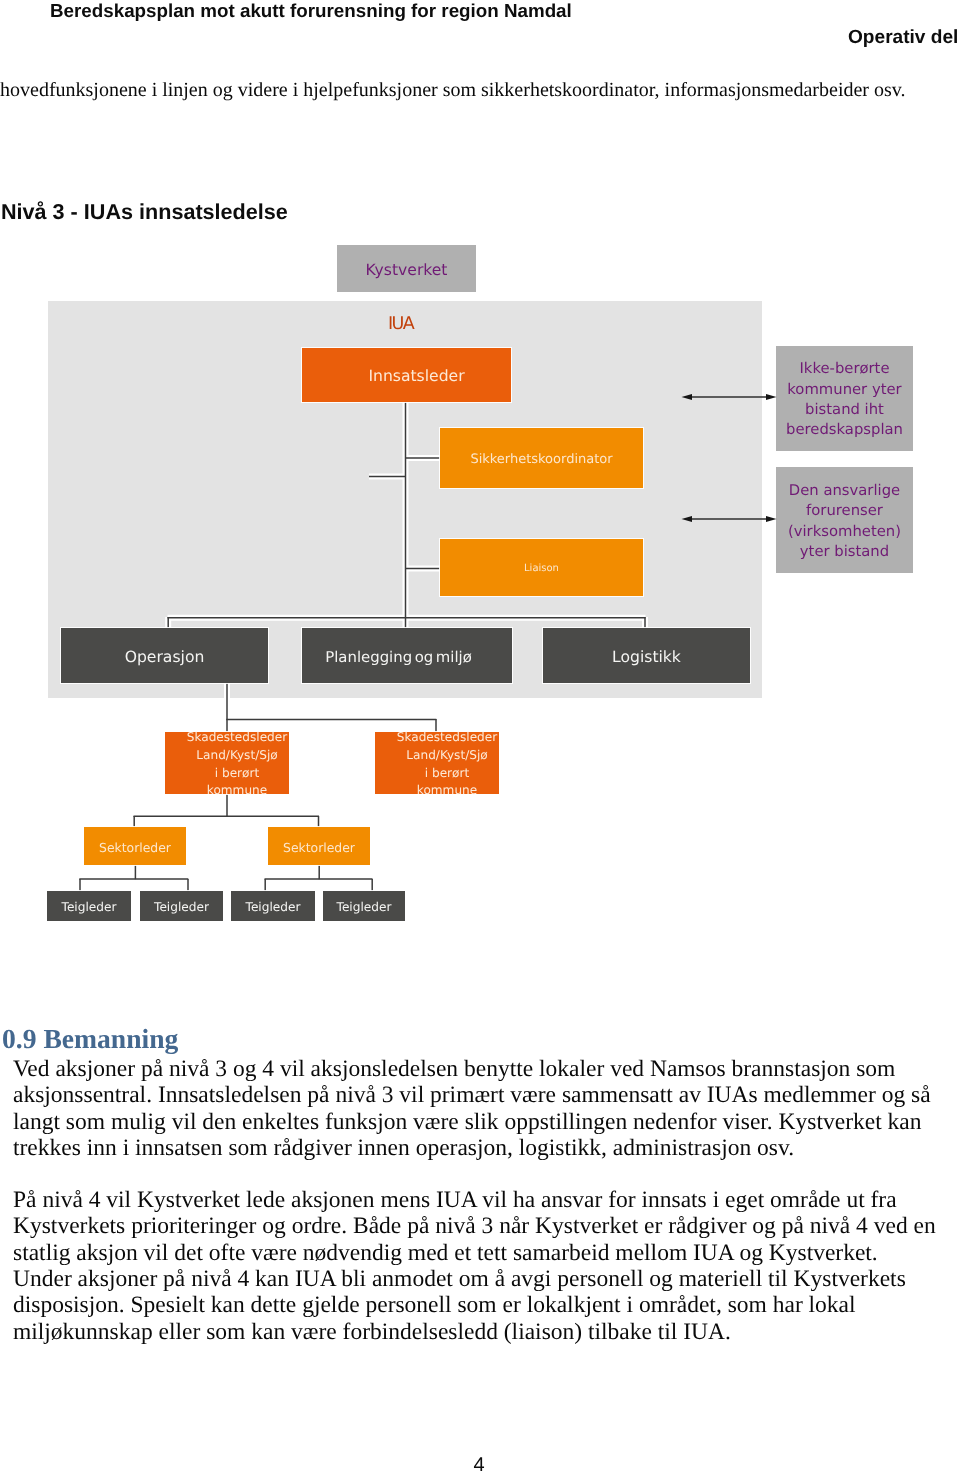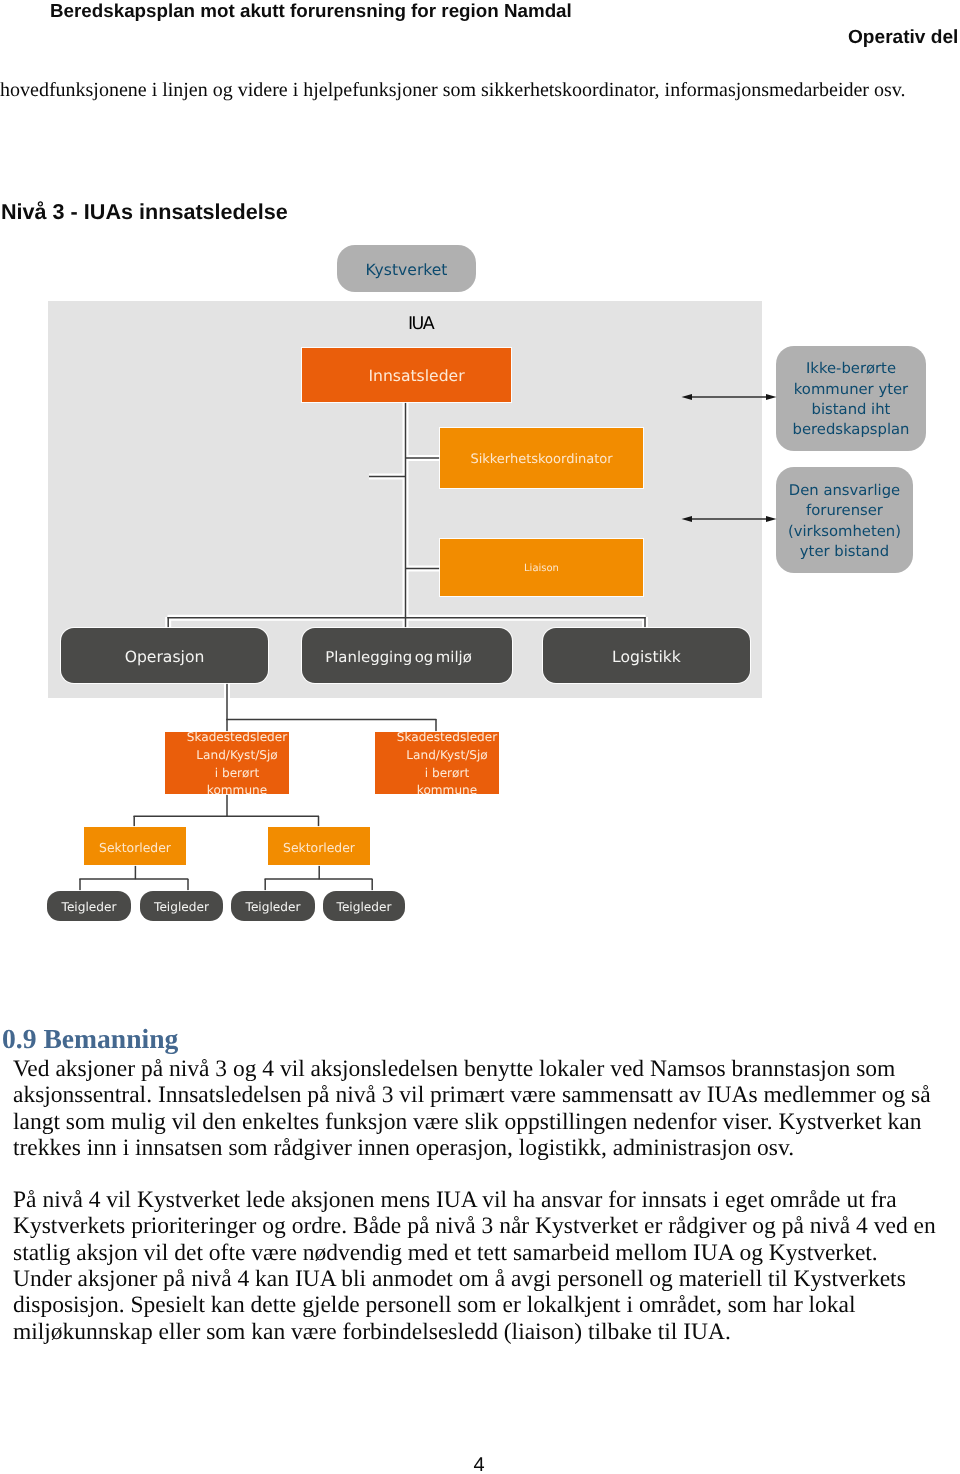--- a/index.html
+++ b/index.html
@@ -19,31 +19,31 @@
 .intro{position:absolute;left:0;top:74px;width:945px;font-size:20px;line-height:32.5px;
  color:#0a0a0a;transform:translateZ(0);}
 
 
 .diag-heading{position:absolute;left:1px;top:199px;font-family:"Liberation Sans",sans-serif;
  font-weight:bold;font-size:21.6px;color:#0d0d0d;white-space:nowrap;transform:translateZ(0);}
 
 
 .diagram{position:absolute;left:0;top:0;width:960px;height:960px;}
 .panel{position:absolute;background:#E3E3E3;}
-.iua-label{position:absolute;font-family:"DejaVu Sans",sans-serif;color:#000000;
- letter-spacing:-1.6px;transform:translateZ(0);margin-left:20px;}
+.iua-label{position:absolute;font-family:"DejaVu Sans",sans-serif;color:#c2410c;
+ letter-spacing:-1.6px;transform:translateZ(0);}
 .conn{position:absolute;left:0;top:0;}
 .conn .halo line{stroke:#ffffff;stroke-width:6;}
 .conn .wire line{stroke:#3B3B3B;stroke-width:1.5;}
 .node{position:absolute;display:flex;align-items:center;justify-content:center;
  font-family:"DejaVu Sans",sans-serif;text-align:center;padding-top:3px;
  box-shadow:0 0 0 1px rgba(255,255,255,0.9);
  transform:translateZ(0);}
-.node.grey{background:#B0B0B0;color:#0c4a6e;border-radius:18px;}
-.node.dark{background:#4A4A48;color:#F4F4F2;border-radius:13px;}
+.node.grey{background:#B0B0B0;color:#701a75;}
+.node.dark{background:#4A4A48;color:#F4F4F2;}
 .node.orange{background:#F28C00;color:#FCE6CC;}
 .node.orange-dark{background:#EA5E0B;color:#FDE9D6;padding-left:20px;}
 .arr{position:absolute;}
 .arr line{stroke:#2F2F2F;stroke-width:1.6;}
 .arr polygon{fill:#161616;}
 
 
 .sec-heading{position:absolute;left:2px;top:1023px;font-family:"Liberation Serif",serif;
  font-weight:bold;font-size:27.6px;color:#44688F;white-space:nowrap;transform:translateZ(0);}
 .para{position:absolute;left:13px;width:932px;font-size:23.5px;line-height:26.3px;color:#0a0a0a;
@@ -118,21 +118,21 @@
           <line x1="372.2" y1="879" x2="372.2" y2="892"></line>
         </g>
       </svg>
       <div class="node grey" style="left:337px;top:245px;width:139px;height:47px;font-size:15.6px;line-height:20.3px;">Kystverket</div>
       <div class="node orange-dark" style="left:302px;top:348px;width:209px;height:54px;font-size:15.6px;line-height:20.3px;">Innsatsleder</div>
       <div class="node orange" style="left:440px;top:428px;width:203px;height:60px;font-size:13px;line-height:20px;">Sikkerhetskoordinator</div>
       <div class="node orange" style="left:440px;top:539px;width:203px;height:57px;font-size:10px;line-height:20.3px;">Liaison</div>
       <div class="node dark" style="left:61px;top:628px;width:207px;height:55px;font-size:15.6px;line-height:20.3px;">Operasjon</div>
       <div class="node dark" style="left:302px;top:628px;width:210px;height:55px;font-size:14.9px;line-height:20.3px;word-spacing:-2.2px;text-indent:-17px;">Planlegging og miljø</div>
       <div class="node dark" style="left:543px;top:628px;width:207px;height:55px;font-size:15.6px;line-height:20.3px;">Logistikk</div>
-      <div class="node grey" style="left:776px;top:346px;width:150px;height:105px;font-size:14.8px;line-height:20.3px;">Ikke-berørte<br>kommuner yter<br>bistand iht<br>beredskapsplan</div>
+      <div class="node grey" style="left:776px;top:346px;width:137px;height:105px;font-size:14.8px;line-height:20.3px;">Ikke-berørte<br>kommuner yter<br>bistand iht<br>beredskapsplan</div>
       <div class="node grey" style="left:776px;top:467px;width:137px;height:106px;font-size:14.8px;line-height:20.3px;">Den ansvarlige<br>forurenser<br>(virksomheten)<br>yter bistand</div>
       <div class="node orange-dark" style="left:165px;top:732px;width:124px;height:62px;font-size:12.1px;line-height:17.6px;">Skadestedsleder<br>Land/Kyst/Sjø<br>i berørt kommune</div>
       <div class="node orange-dark" style="left:375px;top:732px;width:124px;height:62px;font-size:12.1px;line-height:17.6px;">Skadestedsleder<br>Land/Kyst/Sjø<br>i berørt kommune</div>
       <div class="node orange" style="left:84px;top:827px;width:102px;height:38px;font-size:12.4px;line-height:17px;">Sektorleder</div>
       <div class="node orange" style="left:268px;top:827px;width:102px;height:38px;font-size:12.4px;line-height:17px;">Sektorleder</div>
       <div class="node dark" style="left:47px;top:891px;width:84px;height:30px;font-size:12.15px;line-height:16.5px;">Teigleder</div>
       <div class="node dark" style="left:140px;top:891px;width:83px;height:30px;font-size:12.15px;line-height:16.5px;">Teigleder</div>
       <div class="node dark" style="left:231px;top:891px;width:84px;height:30px;font-size:12.15px;line-height:16.5px;">Teigleder</div>
       <div class="node dark" style="left:323px;top:891px;width:82px;height:30px;font-size:12.15px;line-height:16.5px;">Teigleder</div>
       <svg class="arr" style="left:681px;top:388px;width:96px;height:18px;" viewBox="0 0 96 18">

